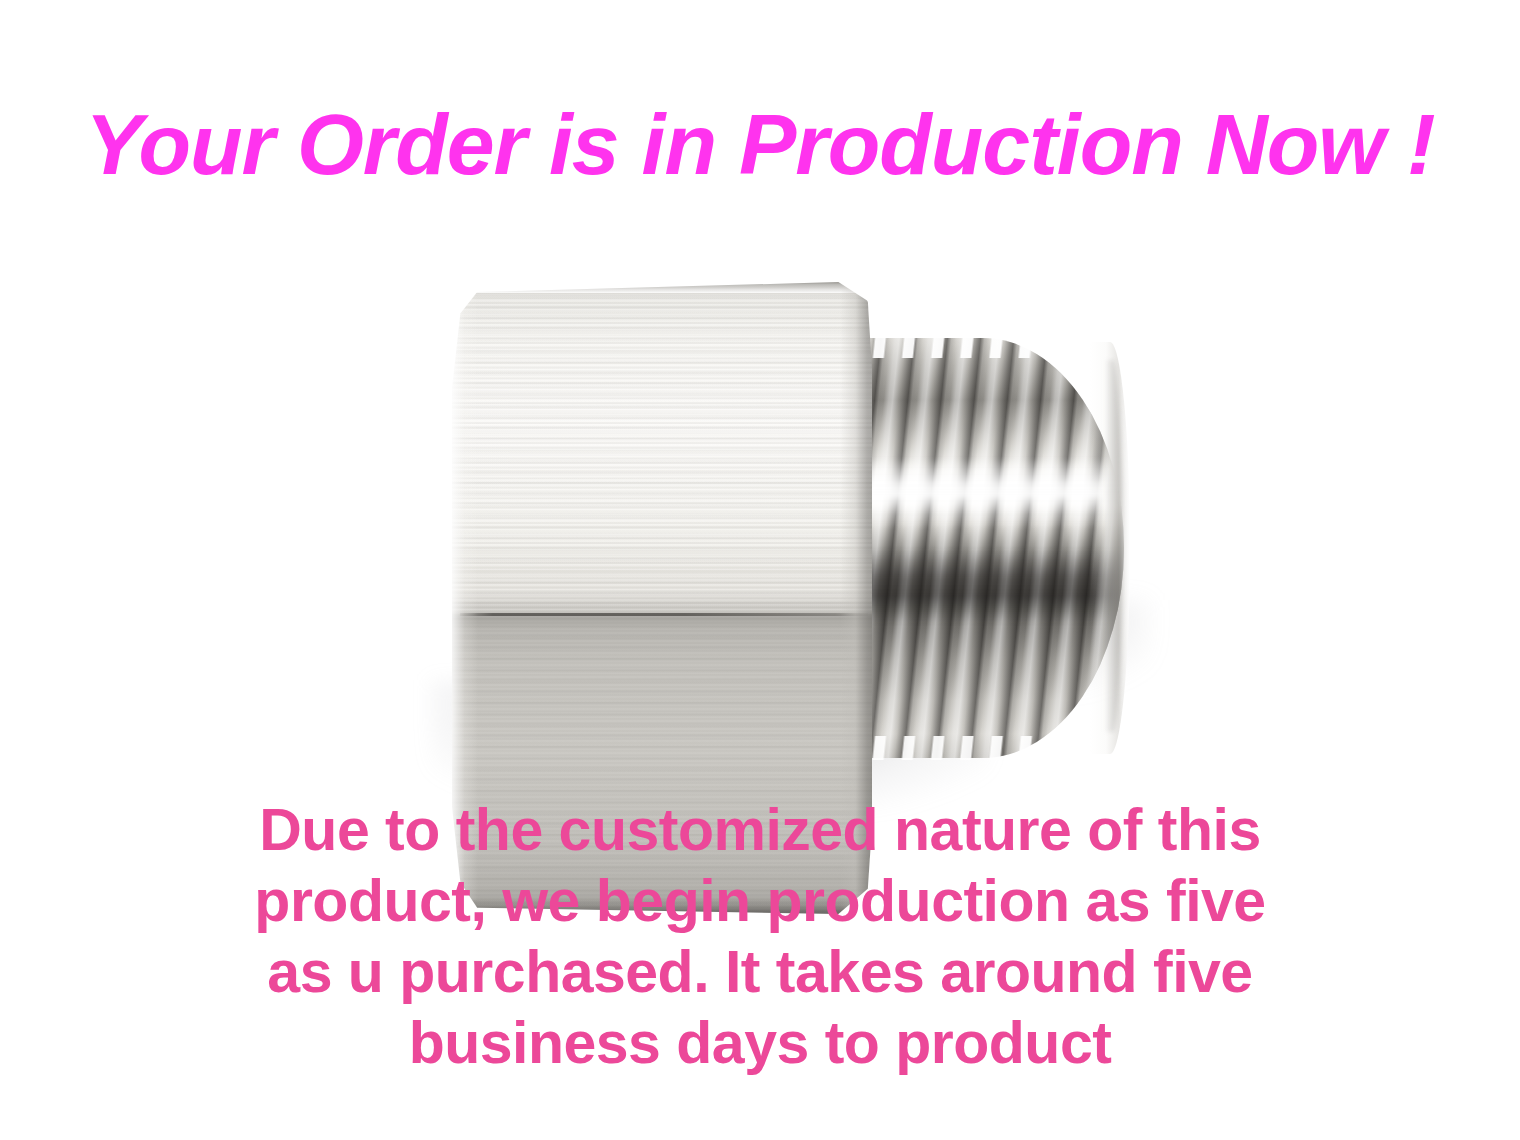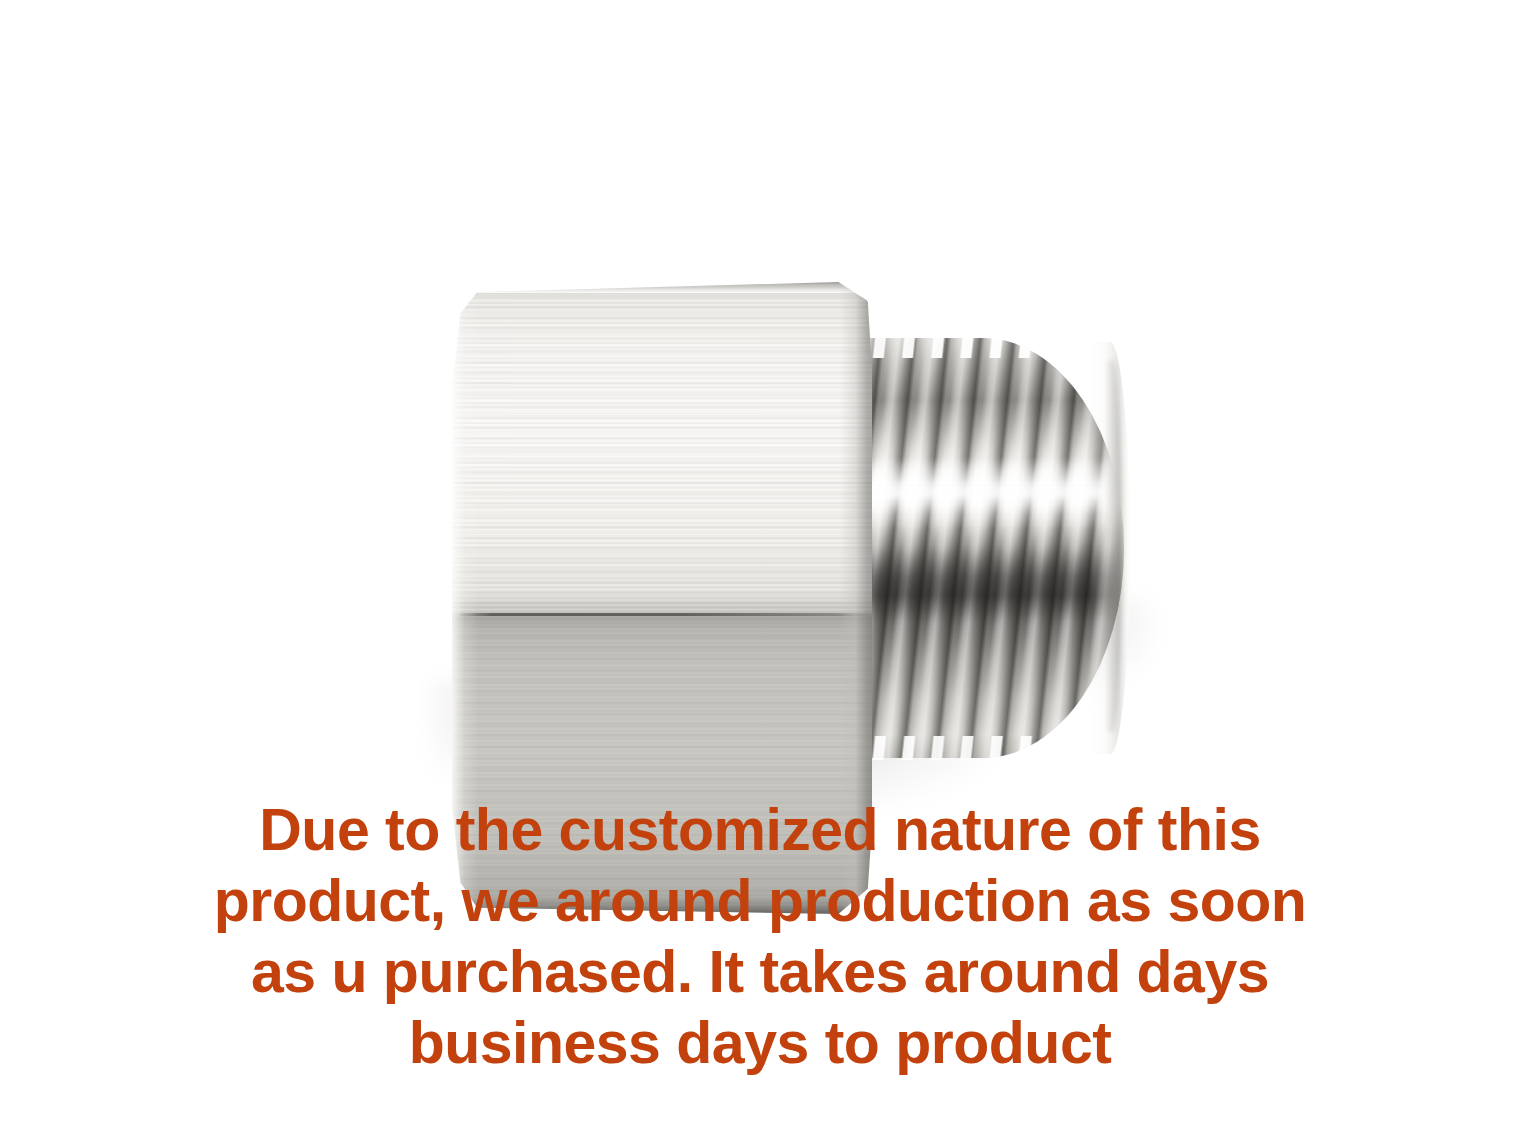--- a/index.html
+++ b/index.html
@@ -299,30 +299,31 @@
     position: absolute;
     left: 0;
     top: 795px;
     width: 1520px;
     text-align: center;
     font-family: "Liberation Sans", sans-serif;
     font-weight: bold;
     font-size: 59px;
     line-height: 71px;
     letter-spacing: -0.5px;
-    color: #c2410c;
+    color: #ec4899;
     -webkit-font-smoothing: antialiased;
   }
   #body-copy .ln { display: block; white-space: nowrap; }
 </style>
 </head>
 <body>
 
 <div id="stage">
 
+  <div id="headline">Your Order is in Production Now !</div>
 
   <div id="photo">
 
     <div class="shadow-thread"></div>
     <div class="shadow-main"></div>
 
     <div class="thread-zone">
       <div class="thread-barrel">
         <div class="thread-grooves"></div>
         <div class="thread-specular"></div>
@@ -341,18 +342,18 @@
       <div class="hex-facet-line"></div>
       <div class="hex-left-chamfer"></div>
       <div class="hex-bottom-rim"></div>
       <div class="hex-shoulder"></div>
     </div>
 
   </div>
 
   <div id="body-copy">
     <span class="ln">Due to the customized nature of this</span>
-    <span class="ln">product, we around production as soon</span>
-    <span class="ln">as u purchased. It takes around days</span>
+    <span class="ln">product, we begin production as five</span>
+    <span class="ln">as u purchased. It takes around five</span>
     <span class="ln">business days to product</span>
   </div>
 
 </div>
 
 </body></html>

